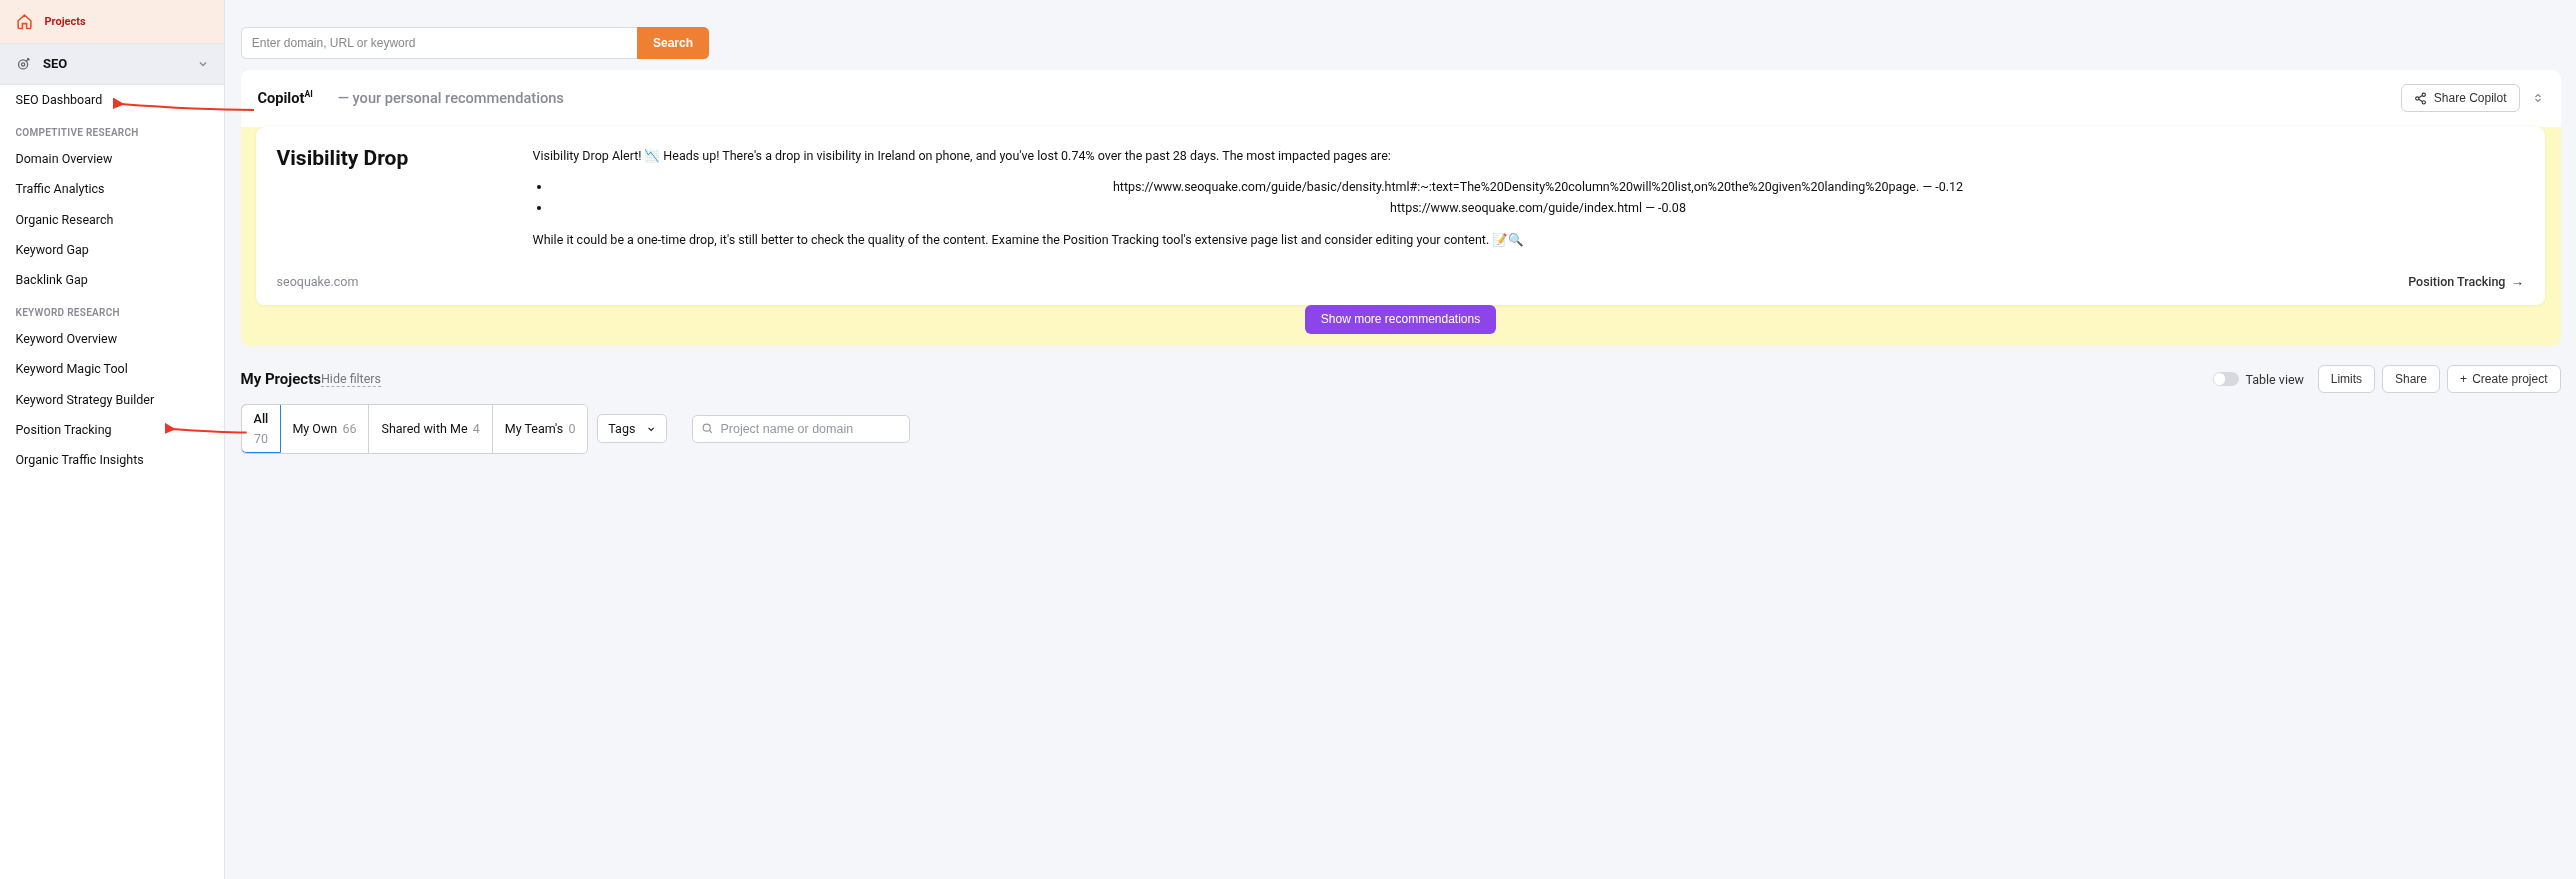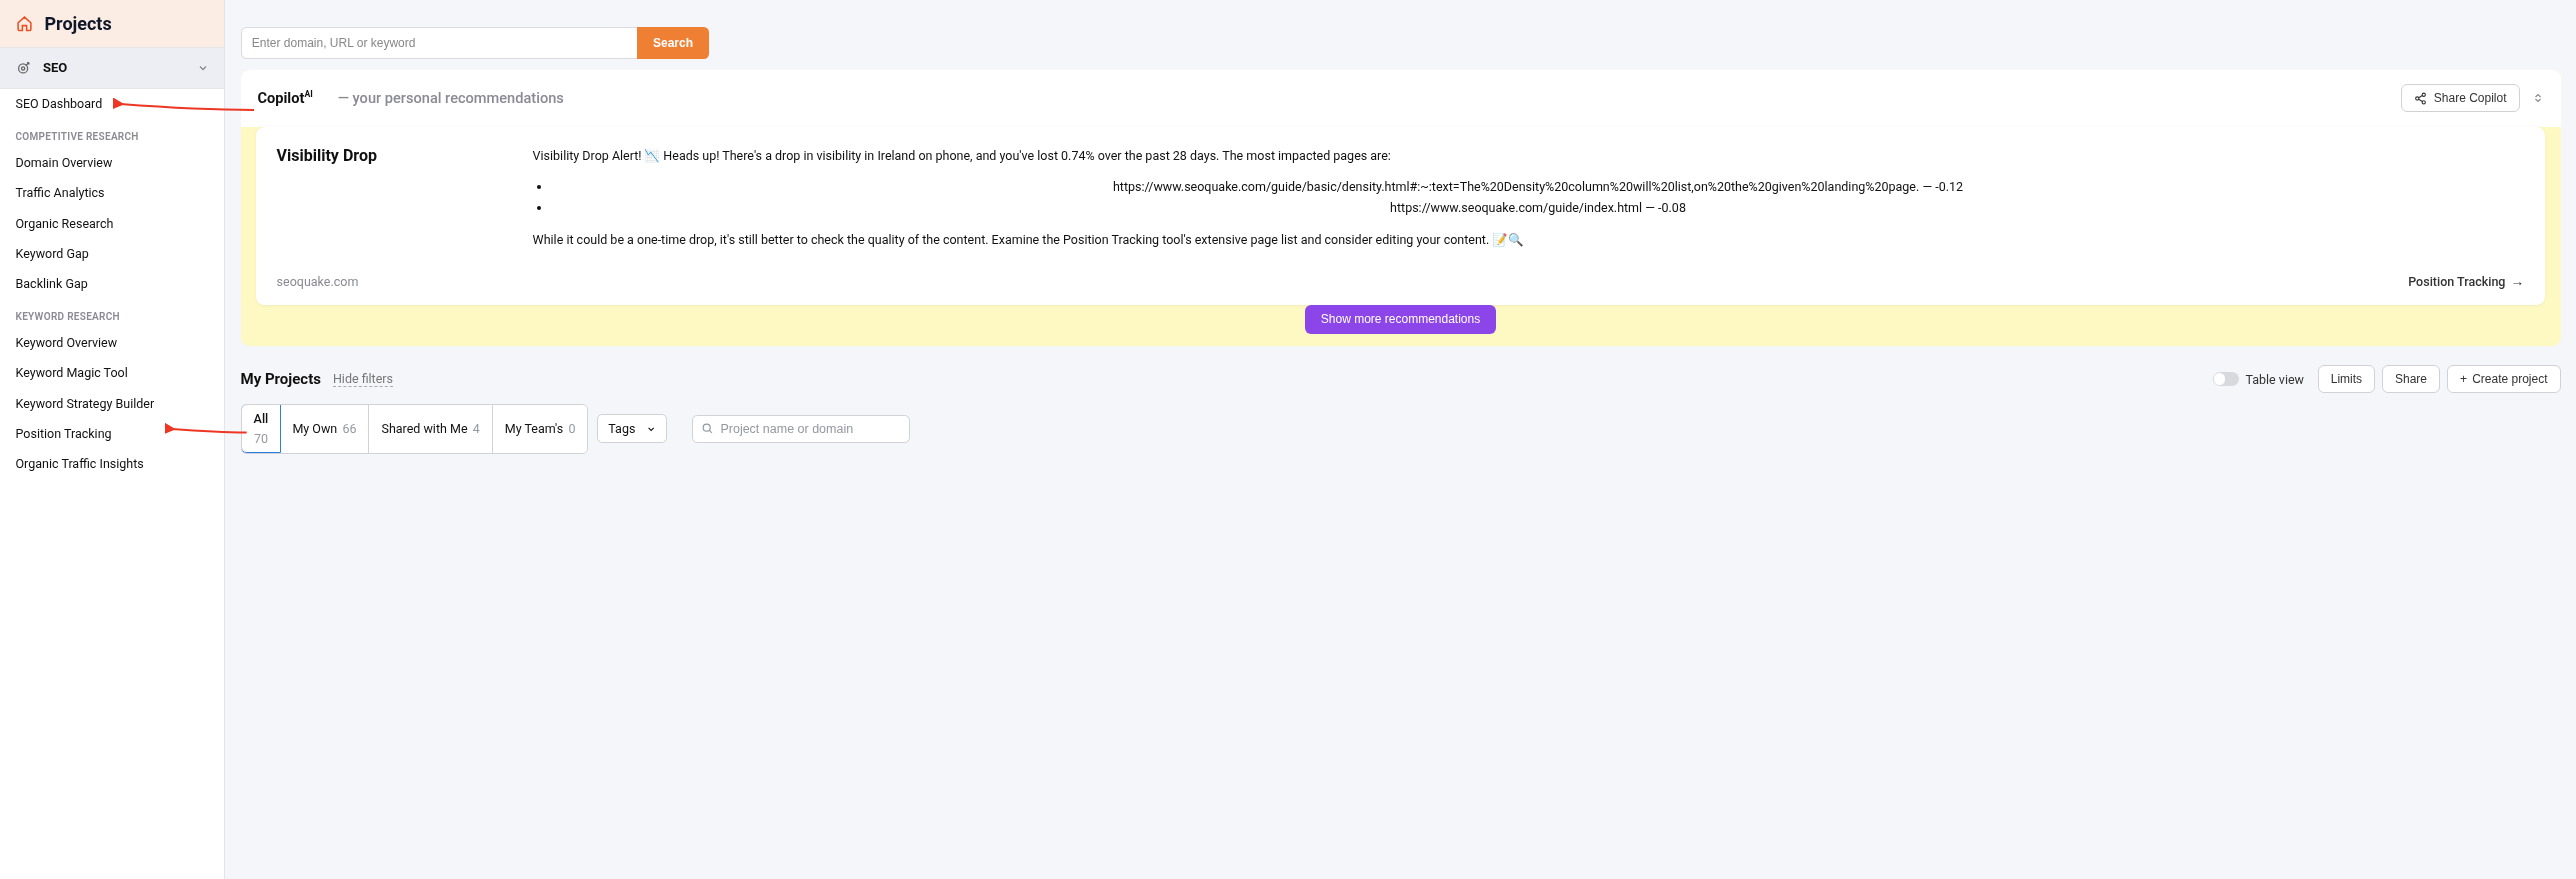--- a/index.html
+++ b/index.html
@@ -3,21 +3,21 @@
 <meta charset="utf-8">
 <style>
 * { box-sizing: border-box; margin: 0; padding: 0; }
 body { font-family: -apple-system, BlinkMacSystemFont, "Segoe UI", Roboto, sans-serif; background: #f5f6fa; color: #111; font-size: 12px; }
 .app { display: flex; min-height: 100vh; }
 
 
 .sidebar { width: 225px; background: #fff; border-right: 0.9px solid #e5e5e9; flex-shrink: 0; }
 .sidebar-top { background: #fbece4; display: flex; align-items: center; padding: 13px 15.5px; }
 .sidebar-top .home-icon { color: #e55225; margin-right: 12px; }
-.sidebar-top .title { color: #0f172a; font-weight: 700; font-size: 18px; }
+.sidebar-top .title { color: #b91c1c; font-weight: 700; font-size: 11px; }
 .sidebar-section { background: #eceef3; display: flex; align-items: center; padding: 12px 15.5px; border-top: 0.9px solid #e5e5e9; border-bottom: 0.9px solid #e5e5e9; cursor: pointer; }
 .sidebar-section .sec-icon { color: #666; margin-right: 12px; }
 .sidebar-section .sec-label { font-weight: 700; font-size: 13px; flex: 1; }
 .sidebar-section .chevron { color: #888; }
 .sidebar-item { padding: 7.7px 15.5px; font-size: 12.5px; color: #111; cursor: pointer; }
 .sidebar-group-title { padding: 12px 15.5px 5.2px; font-size: 10px; color: #8a8a92; letter-spacing: 0.3px; font-weight: 600; }
 
 
 .arrow-svg { position: absolute; pointer-events: none; z-index: 50; }
 
@@ -36,36 +36,36 @@
 .copilot-title sup { font-size: 8.6px; font-weight: 700; }
 .copilot-sub { color: #898a94; font-size: 14.6px; margin-left: 25px; font-weight: 500; }
 .copilot-head-spacer { flex: 1; }
 .share-btn { background: #fff; border: 0.9px solid #d0d2d8; border-radius: 6px; padding: 6px 12px; font-size: 12px; color: #333; display: inline-flex; align-items: center; gap: 6.9px; cursor: pointer; font-weight:500; }
 .close-x { margin-left: 12px; color: #888; cursor: pointer; font-size: 13.8px; }
 
 .copilot-body-wrap { padding: 0 15.5px; }
 .copilot-card { background: #fff; border-radius: 8.6px; padding: 19px 20.6px 15.5px; box-shadow: 0 0.9px 3.4px rgba(0,0,0,0.05); }
 .copilot-card-grid { display: flex; gap: 24px; }
 .copilot-card-left { width: 232px; flex-shrink: 0; }
-.copilot-card-left h3 { font-size: 16px; font-weight: 700; }
+.copilot-card-left h3 { font-size: 21px; font-weight: 700; }
 .copilot-card-right { flex: 1; font-size: 12.5px; line-height: 1.55; }
 .copilot-card-right p { margin-bottom: 12px; }
 .copilot-card-right ul { margin: 0 0 12px 19px; text-align: center; }
 .copilot-card-right li { margin-bottom: 1.7px; }
 .copilot-card-footer { display: flex; align-items: center; margin-top: 12px; color: #898a94; font-size: 12.5px; }
 .copilot-card-footer .spacer { flex: 1; }
 .pt-link { color: #333; font-weight: 500; display: inline-flex; align-items: center; gap: 5.2px; cursor: pointer; }
 .arrow-right { font-size: 13.8px; }
 
 .show-more-row { text-align: center; }
 .show-more-btn { background: #8b45e8; color: #fff; border: none; border-radius: 6px; padding: 7.7px 15.5px; font-size: 12px; font-weight: 500; cursor: pointer; }
 
 
 .projects-head { display: flex; align-items: center; margin-bottom: 11.2px; }
-.projects-head h2 { font-size: 15px; font-weight: 700; margin-right: 12px; }
+.projects-head h2 { font-size: 15px; font-weight: 700; margin-right: 0; }
 .hide-filters { color: #777; font-size: 12.5px; border-bottom: 0.9px dashed #aaa; cursor: pointer; }
 .projects-head-spacer { flex: 1; }
 .toggle-wrap { display: inline-flex; align-items: center; gap: 6.9px; color: #333; font-size: 12.5px; margin-right: 13.8px; }
 .toggle { width: 26px; height: 14.6px; background: #d7d9df; border-radius: 8.6px; position: relative; cursor: pointer; }
 .toggle::after { content: ""; position: absolute; width: 11.2px; height: 11.2px; background: #fff; border-radius: 50%; top: 1.7px; left: 1.7px; }
 .btn-outline { background: #fff; border: 0.9px solid #d0d2d8; border-radius: 6px; padding: 6px 12px; font-size: 12px; color: #333; cursor: pointer; display: inline-flex; align-items: center; gap: 5.2px; font-weight:500;}
 .btn-outline + .btn-outline { margin-left: 6.9px; }
 
 .filter-row { display: flex; gap: 8.6px; align-items: center; }
 .seg-group { display: flex; border: 0.9px solid #d0d2d8; border-radius: 5.2px; overflow: hidden; }

